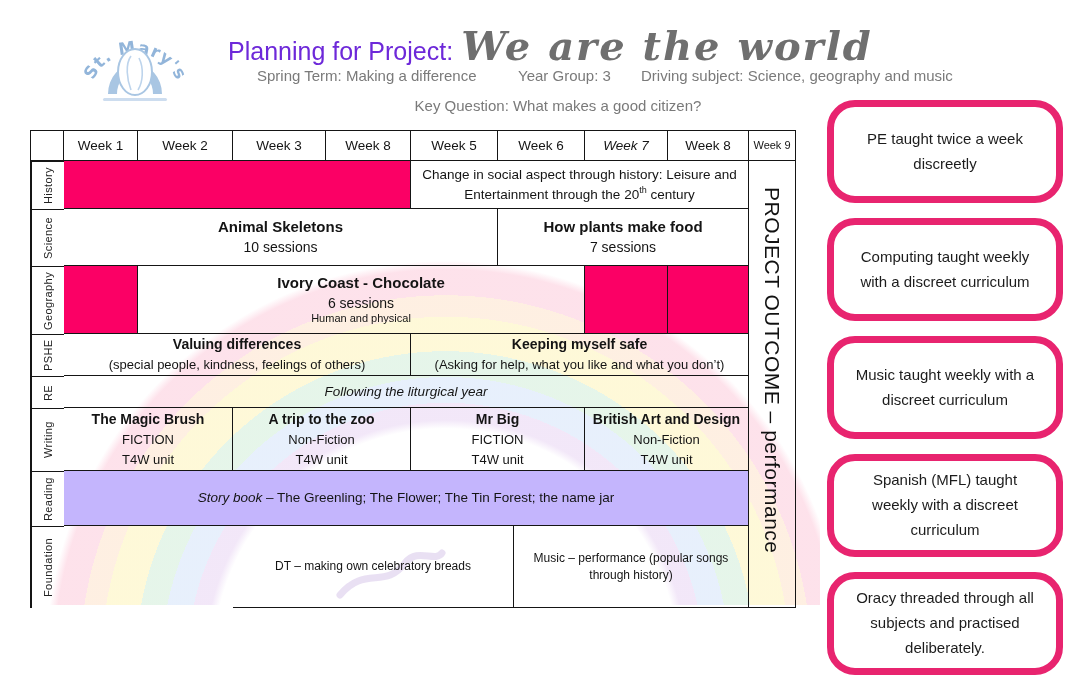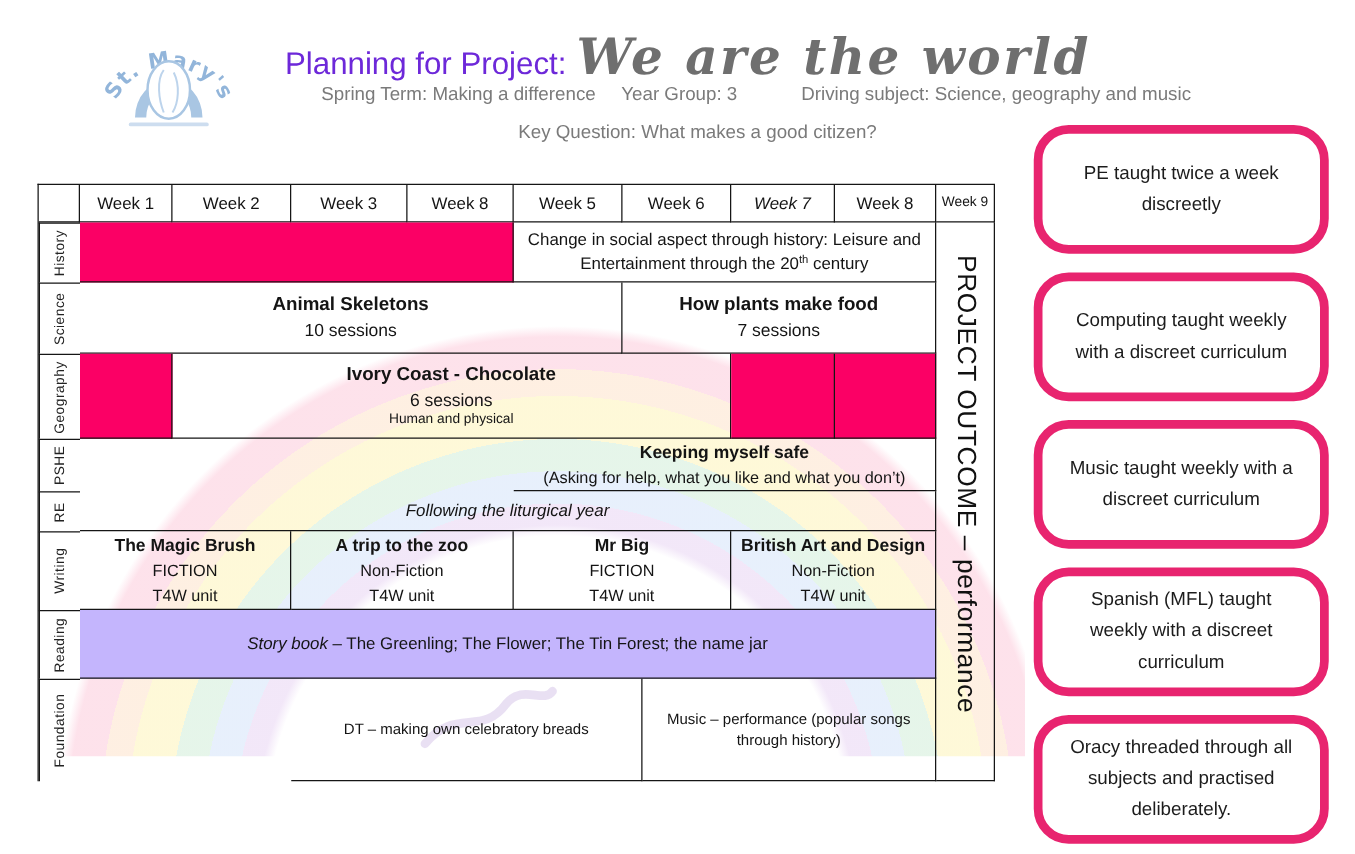--- a/index.html
+++ b/index.html
@@ -6,38 +6,38 @@
   #page{position:relative;width:1084px;height:683px;background:#ffffff;overflow:hidden;
         font-family:"Liberation Sans","DejaVu Sans",sans-serif;color:#141414;}
 
   
   #logo{position:absolute;left:75px;top:10px;width:120px;height:98px;}
   #title{position:absolute;left:228px;top:22px;display:flex;align-items:baseline;white-space:nowrap;}
   #title .prefix{font-size:25px;font-weight:400;color:#6d28d9;}
   #title .script{font-family:"DejaVu Serif",serif;font-style:italic;font-weight:bold;
                  font-size:40px;color:#6f6f6f;letter-spacing:2px;margin-left:8px;}
   .subline{position:absolute;top:67px;font-size:15px;color:#7a7a7a;white-space:nowrap;margin-left:45px;}
-  #sub1{left:212px;} #sub2{left:452px;} #sub3{left:596px;}
+  #sub1{left:212px;} #sub2{left:473px;} #sub3{left:596px;}
   #keyq{position:absolute;left:16px;top:97px;width:1084px;text-align:center;font-size:15px;color:#7a7a7a;}
 
   
   #rainbow{position:absolute;left:40px;top:140px;width:780px;height:465px;z-index:0;pointer-events:none;
     background:radial-gradient(circle 430px at 52% 112%,
       rgba(0,0,0,0) 54%,
       rgba(150,60,200,0.12) 56%, rgba(150,60,200,0.12) 60%,
       rgba(60,130,230,0.12) 60%, rgba(60,130,230,0.12) 66%,
       rgba(60,180,90,0.13) 66%, rgba(60,180,90,0.13) 72%,
       rgba(250,220,40,0.18) 72%, rgba(250,220,40,0.18) 80%,
       rgba(250,150,60,0.15) 80%, rgba(250,150,60,0.15) 85%,
       rgba(245,60,120,0.15) 85%, rgba(245,60,120,0.15) 91%,
       rgba(0,0,0,0) 93%);}
   #squiggle{position:absolute;left:330px;top:545px;z-index:0;pointer-events:none;}
 
   
-  #ptable{position:absolute;left:30px;top:147px;z-index:1;display:grid;
+  #ptable{position:absolute;left:30px;top:130px;z-index:1;display:grid;
           grid-template-columns:33px 74px 95px 93px 85px 87px 16px 71px 83px 81px 47px;
           grid-template-rows:30px 48px 57px 68px 42px 32px 63px 55px 82px;
           border-left:1px solid #151515;border-top:1px solid #151515;}
   .cell{display:flex;flex-direction:column;justify-content:center;align-items:center;text-align:center;
         border-right:1px solid #151515;border-bottom:1px solid #151515;box-sizing:border-box;
         padding:2px 4px;overflow:hidden;background:transparent;}
   .pk{background:#fb0065;}
   .lp{background:#c4b5fd;}
   .wk{font-size:13.5px;}
   .wk9{font-size:11px;line-height:1.15;}
@@ -129,20 +129,24 @@
     <div class="cell pk"></div>
     <div class="cell" style="grid-column:3/9">
       <div class="t-bold">Ivory Coast - Chocolate</div>
       <div class="t-sub">6 sessions</div>
       <div class="t-note">Human and physical</div>
     </div>
     <div class="cell pk"></div>
     <div class="cell pk"></div>
 
     <div class="rowlabel">PSHE</div>
+    <div class="cell" style="grid-column:2/6">
+      <div class="wr-title">Valuing differences</div>
+      <div class="wr-line">(special people, kindness, feelings of others)</div>
+    </div>
     <div class="cell" style="grid-column:6/11">
       <div class="wr-title">Keeping myself safe</div>
       <div class="wr-line">(Asking for help, what you like and what you don’t)</div>
     </div>
 
     <div class="rowlabel">RE</div>
     <div class="cell t-body it" style="grid-column:2/11">Following the liturgical year</div>
 
     <div class="rowlabel">Writing</div>
     <div class="cell" style="grid-column:2/4">

